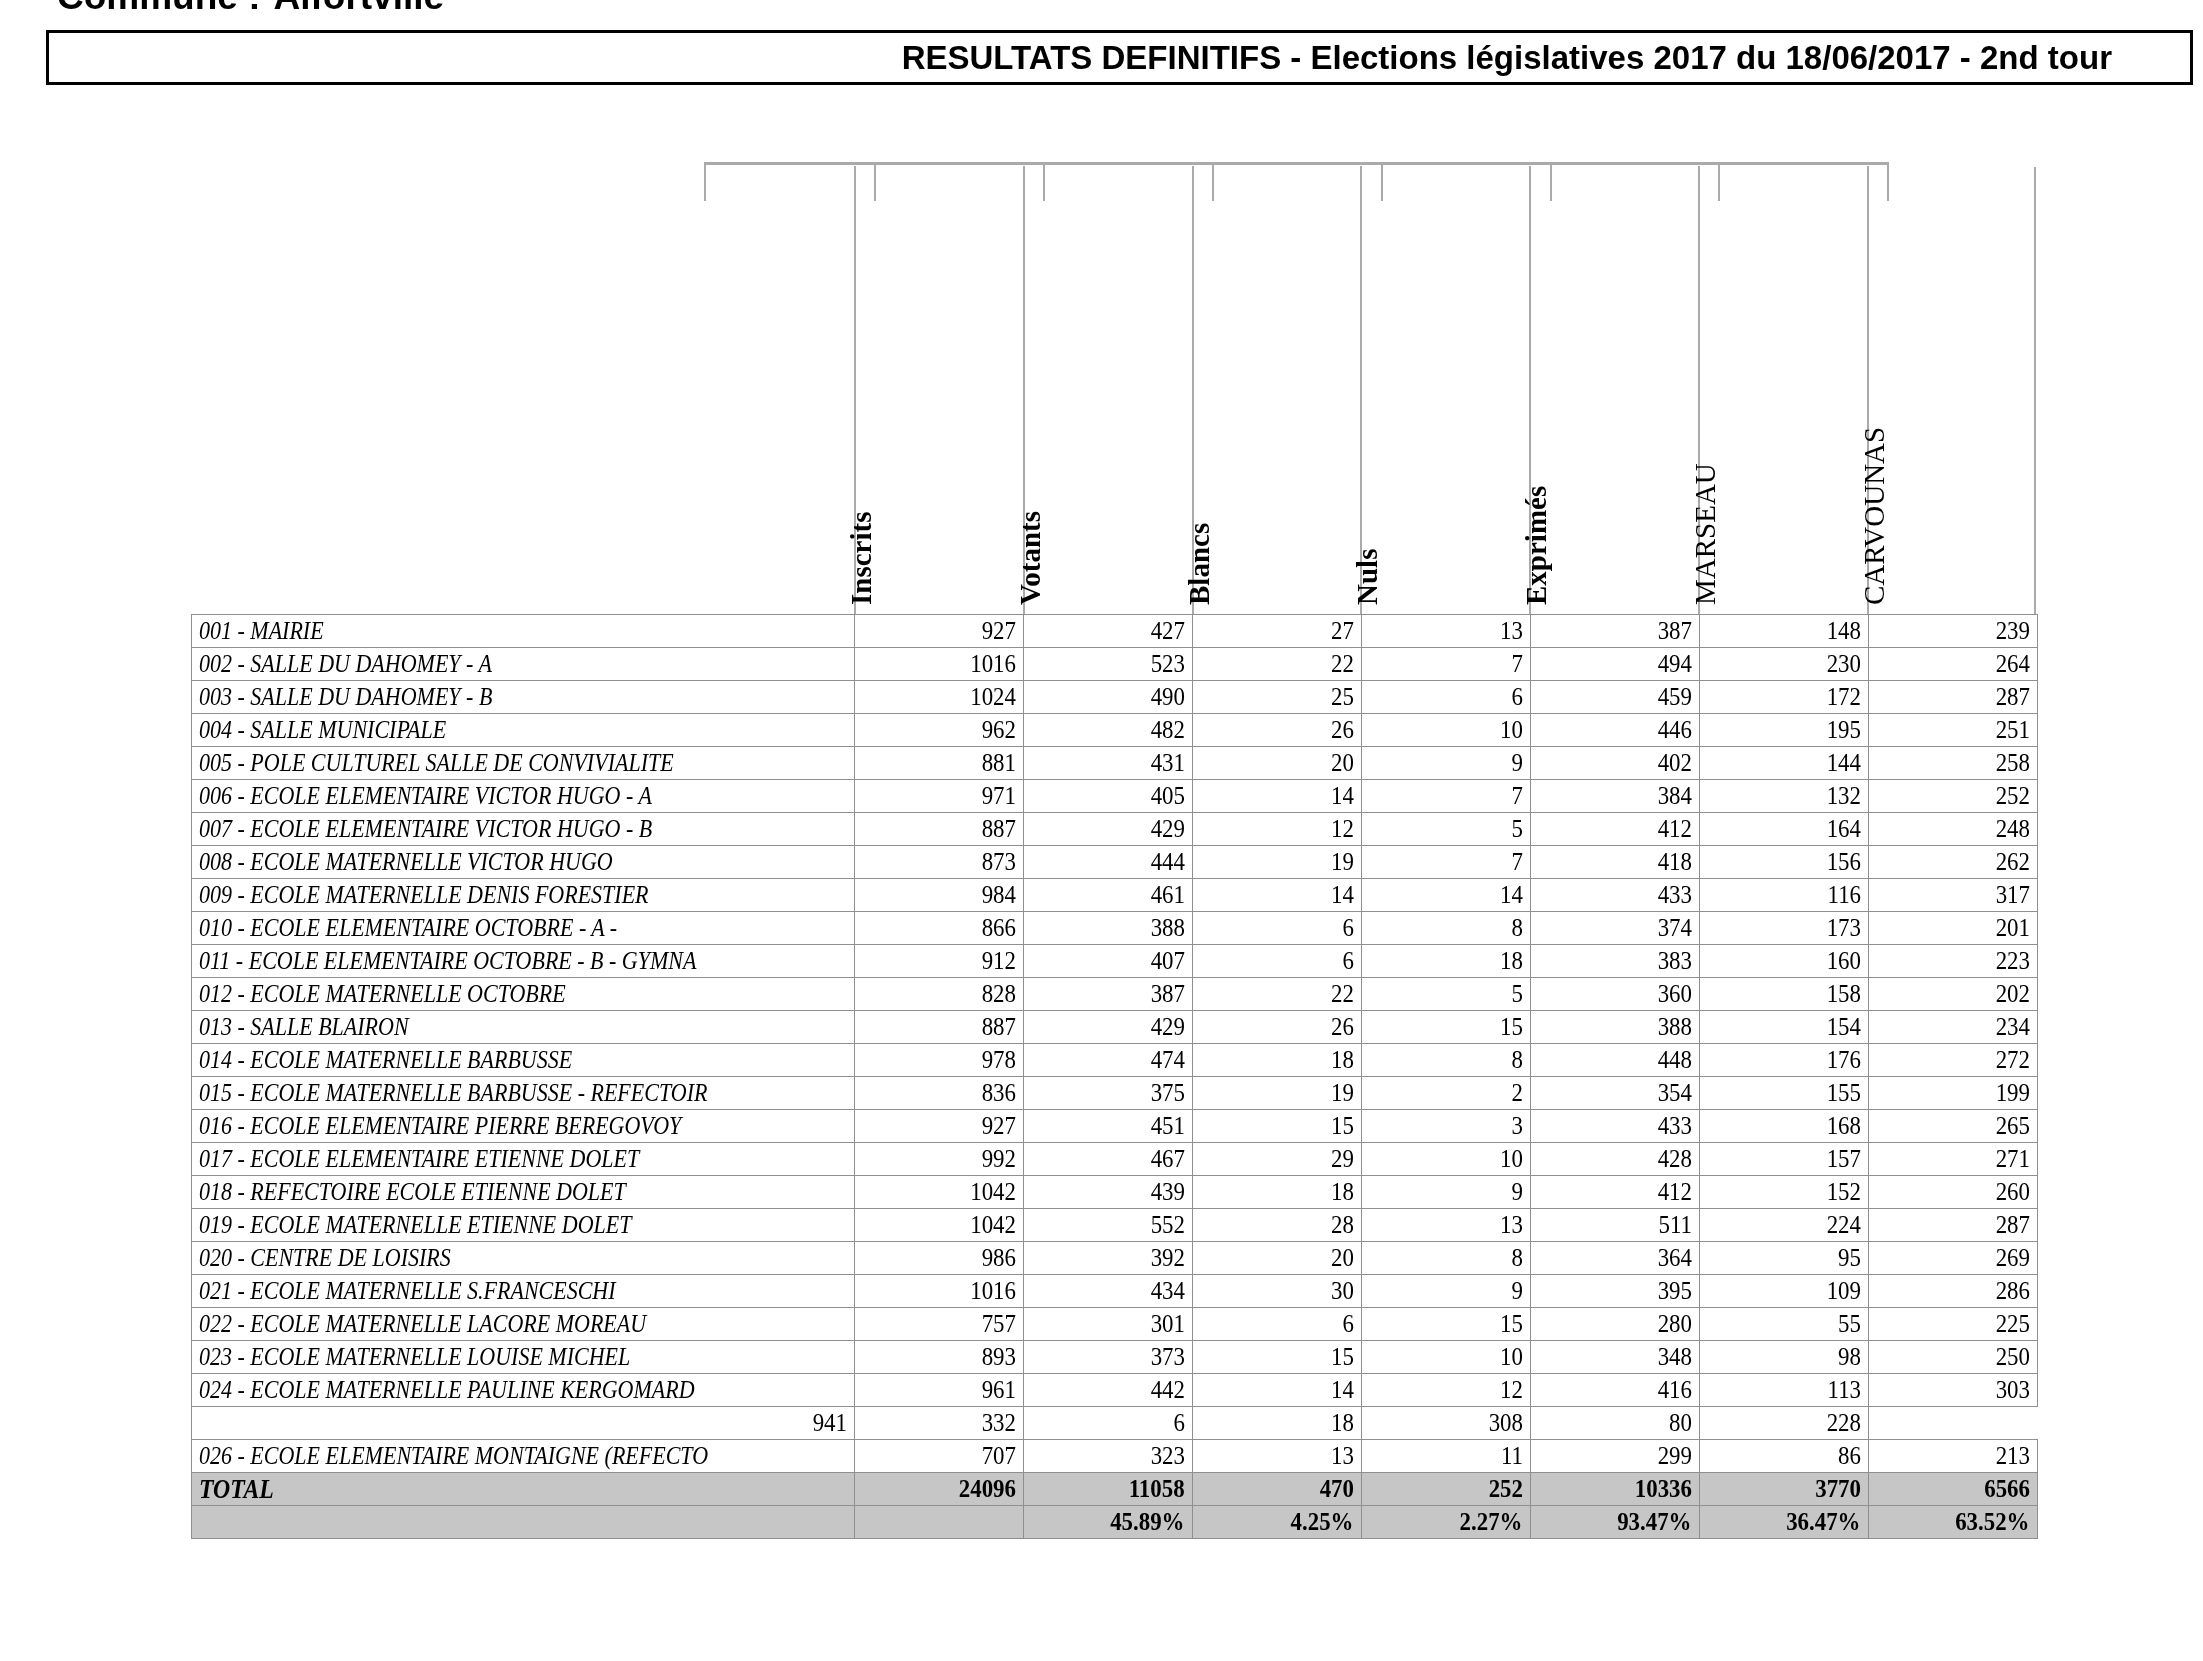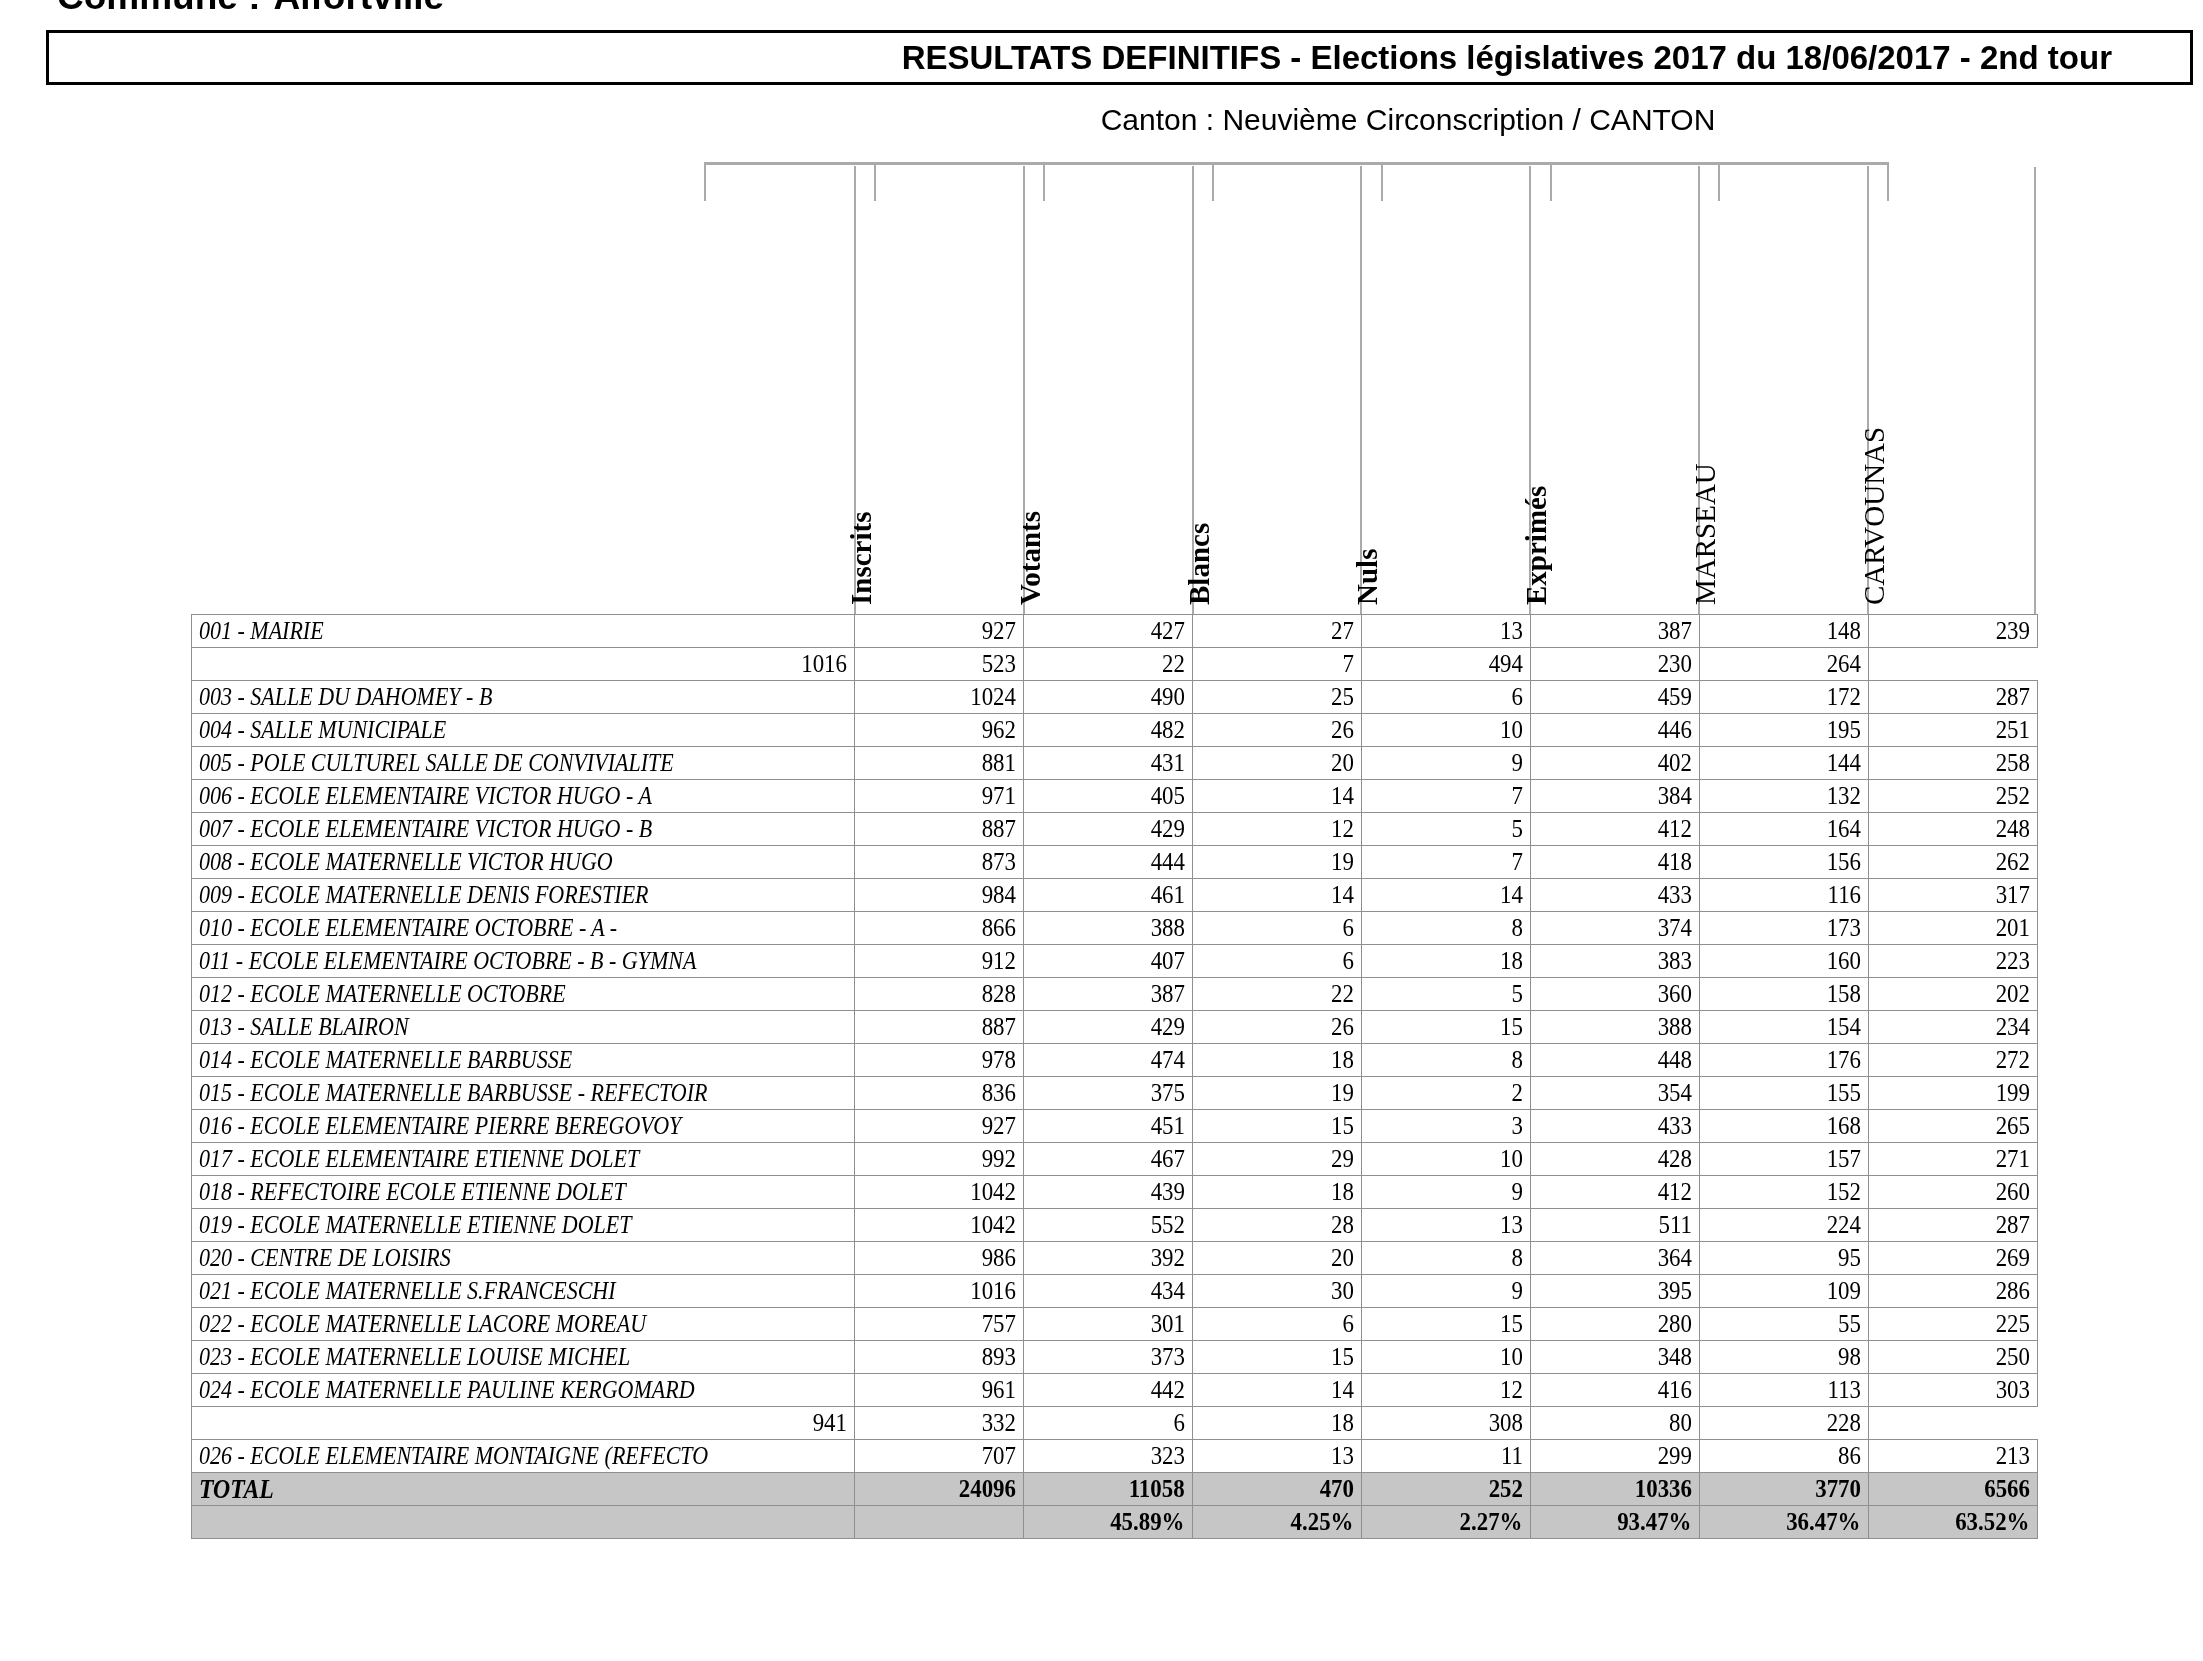--- a/index.html
+++ b/index.html
@@ -60,21 +60,20 @@
 <div class="page">
 
   <div class="commune">
     <span class="cl">Commune :</span><span>Alfortville</span>
   </div>
 
   <div class="title-box">
     <span>RESULTATS DEFINITIFS - Elections législatives 2017 du 18/06/2017 - 2nd tour</span>
   </div>
 
-  <div class="subtitle">Canton : Neuvième Circonscription / CANTON</div>
 
   <div id="header-layer">
       <div class="hska" style="left: 704px; top: 162px; width: 1185px; height: 2.8px;"></div>
       <div class="hska" style="left: 704px; top: 162px; width: 1.8px; height: 39px;"></div>
       <div class="hska" style="left: 854px; top: 166px; width: 1.8px; height: 448px;"></div>
       <div class="hska" style="left: 874px; top: 162px; width: 1.8px; height: 39px;"></div>
       <div class="hska" style="left: 1023px; top: 166px; width: 1.8px; height: 448px;"></div>
       <div class="hska" style="left: 1043px; top: 162px; width: 1.8px; height: 39px;"></div>
       <div class="hska" style="left: 1192px; top: 166px; width: 1.8px; height: 448px;"></div>
       <div class="hska" style="left: 1212px; top: 162px; width: 1.8px; height: 39px;"></div>
@@ -117,20 +116,23 @@
           <span>387</span>
         </div>
         <div class="cell num">
           <span>148</span>
         </div>
         <div class="cell num">
           <span>239</span>
         </div>
       </div>
       <div class="row">
+        <div class="cell label">
+          <span>002 - SALLE DU DAHOMEY - A</span>
+        </div>
         <div class="cell num">
           <span>1016</span>
         </div>
         <div class="cell num">
           <span>523</span>
         </div>
         <div class="cell num">
           <span>22</span>
         </div>
         <div class="cell num">

